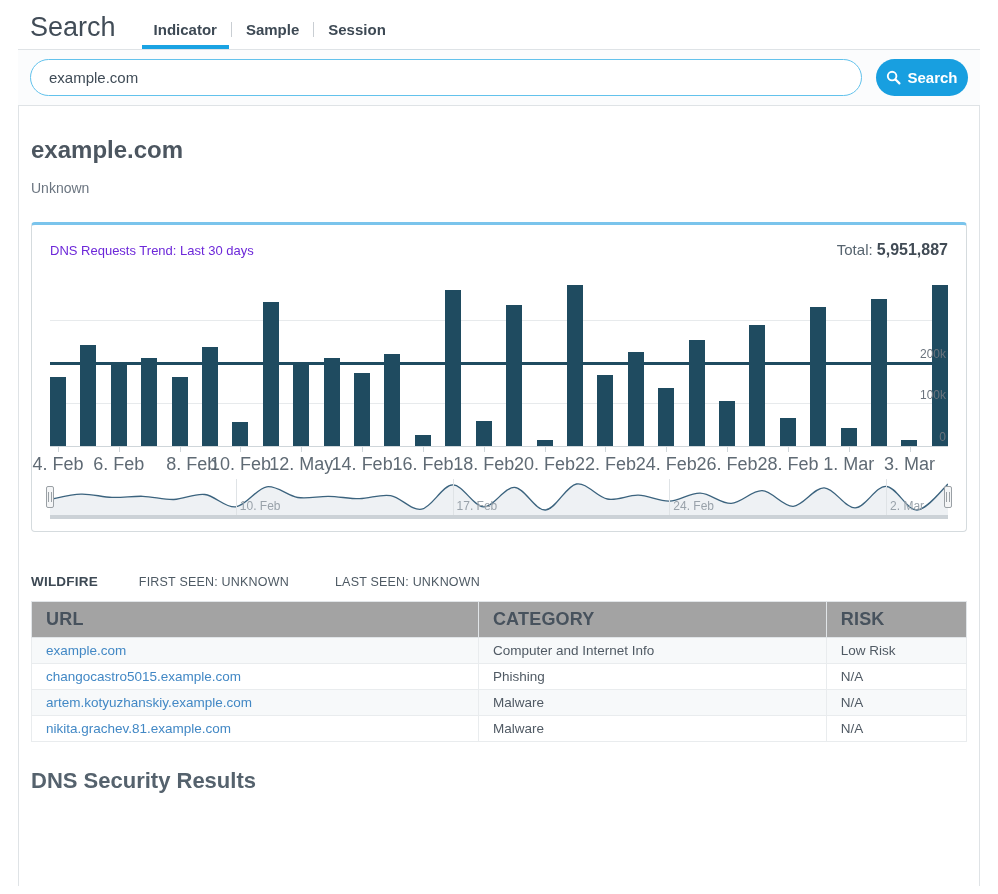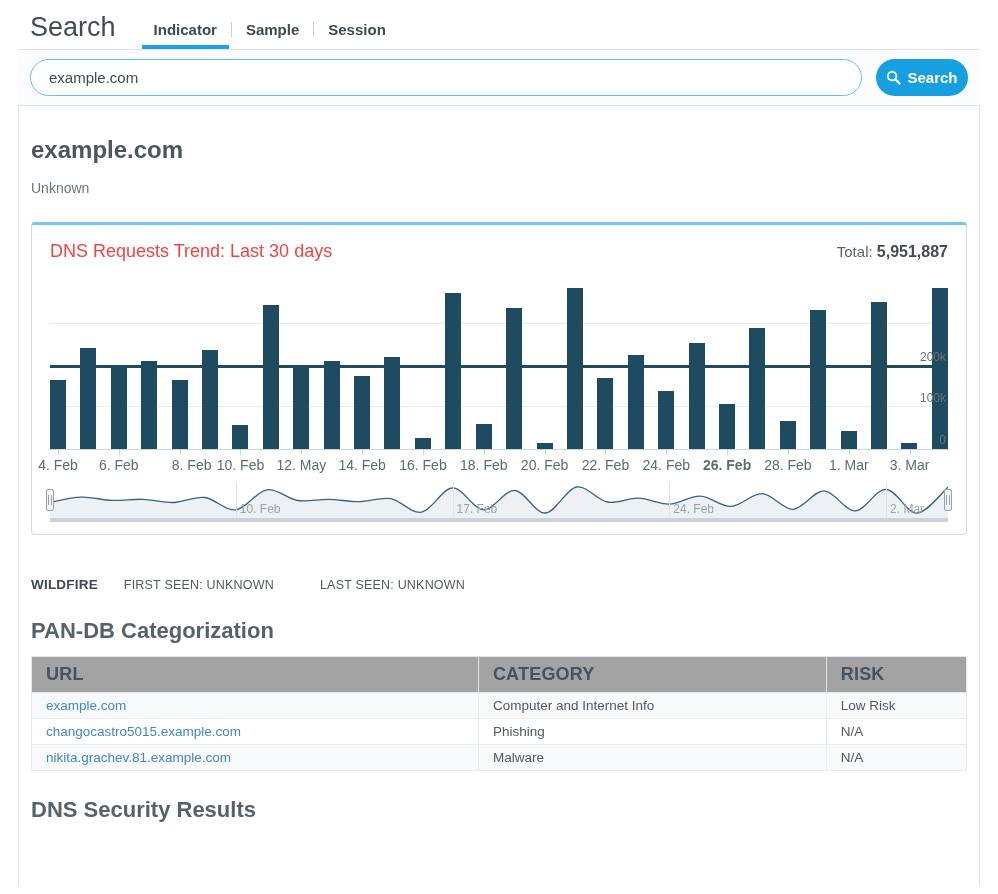--- a/index.html
+++ b/index.html
@@ -31,49 +31,49 @@
   .verdict-row { margin-top: 12px; display: flex; align-items: center; }
   .verdict-label { font-size: 13px; font-weight: bold; color: #3d4954; letter-spacing: .3px; }
   .verdict-badge { margin-left: 10px; background: #2fa836; color: #fff; font-size: 12px;
     font-weight: bold; padding: 3px 11px; border-radius: 2px; letter-spacing: .3px; }
   .subtitle { margin-top: 16px; font-size: 14px; color: #6b7580; }
 
   
   .chart-card { margin-top: 26px; border: 1px solid #d5dbde; border-top: 3px solid #7ac4ec;
     border-radius: 4px; padding: 16px 14px 6px 14px; }
   .chart-head { display: flex; justify-content: space-between; align-items: baseline; padding: 0 4px; }
-  .chart-title { font-size: 18px; color: #ef4444; }
+  .chart-title { font-size: 13px; color: #6d28d9; }
   .chart-total { font-size: 15px; color: #57646f; }
   .chart-total b { color: #414b55; font-size: 16px; }
 
   .plot { position: relative; height: 168px; margin: 20px 4px 0 4px; border-bottom: 1px solid #cfd6da; }
   .gridline { position: absolute; left: 0; right: 0; height: 1px; background: #e7eaec; z-index: 1; }
   .bars { position: absolute; inset: 0; display: flex; justify-content: space-between; align-items: flex-end; z-index: 2; }
   .bar { width: 16px; background: #1f4b60; }
   .avg-line { position: absolute; left: 0; right: 0; height: 3px; background: #1f4b60; z-index: 3; }
   .ylabel { position: absolute; right: 2px; font-size: 12px; color: #6a737d; z-index: 4; }
   .xaxis { position: relative; height: 24px; margin: 0 4px; }
   .xtick { position: absolute; top: 0; width: 1px; height: 5px; background: #cfd6da; }
-  .xlabel { position: absolute; top: 7px; transform: translateX(-50%); font-size: 14px; color: #5f6a74; white-space: nowrap; }
+  .xlabel { position: absolute; top: 7px; transform: translateX(-50%); font-size: 18px; color: #5f6a74; white-space: nowrap; }
 
   .navigator { position: relative; height: 36px; margin: 8px 4px 0 4px; }
   .nav-grid { position: absolute; top: 0; bottom: 0; width: 1px; background: #dfe3e6; }
   .nav-label { position: absolute; bottom: 2px; font-size: 12px; color: #99a2aa; white-space: nowrap; }
   .nav-svg { position: absolute; inset: 0; width: 100%; height: 100%; }
   .nav-handle { position: absolute; top: 50%; width: 8px; height: 22px; background: #f4f5f6;
     border: 1px solid #9aa0a5; border-radius: 2px; z-index: 5; cursor: ew-resize;
     display: flex; justify-content: center; gap: 2px; padding-top: 5px; }
   .nav-handle i { display: block; width: 1px; height: 10px; background: #9aa0a5; }
   .nav-handle.left { left: 0; transform: translate(-50%,-50%); }
   .nav-handle.right { right: 0; transform: translate(50%,-50%); }
   .nav-track { height: 4px; background: #ccd2d7; margin: 0 4px 6px 4px; }
 
   
   .wildfire-row { margin-top: 42px; display: flex; align-items: baseline; font-size: 12.5px; }
-  .wf-name { font-size: 13.5px; font-weight: bold; color: #3d4954; margin-right: 26px; letter-spacing: .2px; }
+  .wf-name { font-size: 13.5px; font-weight: bold; color: #3d4954; margin-right: 41px; letter-spacing: .2px; }
   .wf-item { color: #4e5a64; margin-right: 46px; letter-spacing: .2px; }
 
   
   .section-title { margin-top: 26px; font-size: 22px; font-weight: 600; color: #55626d; }
   table { width: 100%; border-collapse: collapse; margin-top: 12px; font-size: 13.5px; }
   th { background: #a3a3a3; color: #47525d; font-size: 18px; font-weight: bold; text-align: left;
     padding: 7px 14px; border: 1px solid #e1e5e8; letter-spacing: .2px; }
   td { padding: 5px 14px; border: 1px solid #e9ecee; color: #505a64; }
   tbody tr:nth-child(odd) { background: #f7f9fa; }
   td.link, a.url-link { color: #4288c5; text-decoration: none; cursor: pointer; }
@@ -181,21 +181,21 @@
         <div class="xlabel" style="left: calc(41.3793% + 1.37931px);">16. Feb</div>
         <div class="xtick" style="left: calc(48.2759% + 0.275862px);"></div>
         <div class="xlabel" style="left: calc(48.2759% + 0.275862px);">18. Feb</div>
         <div class="xtick" style="left: calc(55.1724% - 0.827586px);"></div>
         <div class="xlabel" style="left: calc(55.1724% - 0.827586px);">20. Feb</div>
         <div class="xtick" style="left: calc(62.069% - 1.93103px);"></div>
         <div class="xlabel" style="left: calc(62.069% - 1.93103px);">22. Feb</div>
         <div class="xtick" style="left: calc(68.9655% - 3.03448px);"></div>
         <div class="xlabel" style="left: calc(68.9655% - 3.03448px);">24. Feb</div>
         <div class="xtick" style="left: calc(75.8621% - 4.13793px);"></div>
-        <div class="xlabel" style="left: calc(75.8621% - 4.13793px); font-weight: bold;">26. Feb</div>
+        <div class="xlabel" style="left: calc(75.8621% - 4.13793px);">26. Feb</div>
         <div class="xtick" style="left: calc(82.7586% - 5.24138px);"></div>
         <div class="xlabel" style="left: calc(82.7586% - 5.24138px);">28. Feb</div>
         <div class="xtick" style="left: calc(89.6552% - 6.34483px);"></div>
         <div class="xlabel" style="left: calc(89.6552% - 6.34483px);">1. Mar</div>
         <div class="xtick" style="left: calc(96.5517% - 7.44828px);"></div>
         <div class="xlabel" style="left: calc(96.5517% - 7.44828px);">3. Mar</div>
       </div>
 
     <div class="navigator" id="navigator">
       <svg class="nav-svg" id="nav-svg" viewBox="0 0 1000 36" preserveAspectRatio="none">
@@ -221,21 +221,20 @@
       </div>
     <div class="nav-track"></div>
   </div>
 
   <div class="wildfire-row">
     <span class="wf-name">WILDFIRE</span>
     <span class="wf-item">FIRST SEEN: UNKNOWN</span>
     <span class="wf-item">LAST SEEN: UNKNOWN</span>
   </div>
 
-  <div class="section-title">PAN-DB Categorization</div>
   <table>
     <colgroup>
         <col style="width:47.8%">
         <col style="width:37.2%">
         <col style="width:15%">
       </colgroup>
     <thead>
       <tr>
         <th>URL</th>
         <th>CATEGORY</th>
@@ -247,20 +246,25 @@
           <td><a class="url-link">example.com</a></td>
           <td>Computer and Internet Info</td>
           <td>Low Risk</td>
         </tr>
         <tr>
           <td><a class="url-link">changocastro5015.example.com</a></td>
           <td>Phishing</td>
           <td>N/A</td>
         </tr>
         <tr>
+          <td><a class="url-link">artem.kotyuzhanskiy.example.com</a></td>
+          <td>Malware</td>
+          <td>N/A</td>
+        </tr>
+        <tr>
           <td><a class="url-link">nikita.grachev.81.example.com</a></td>
           <td>Malware</td>
           <td>N/A</td>
         </tr>
       </tbody>
   </table>
 
   <div class="section-title">DNS Security Results</div>
 
 </div>

